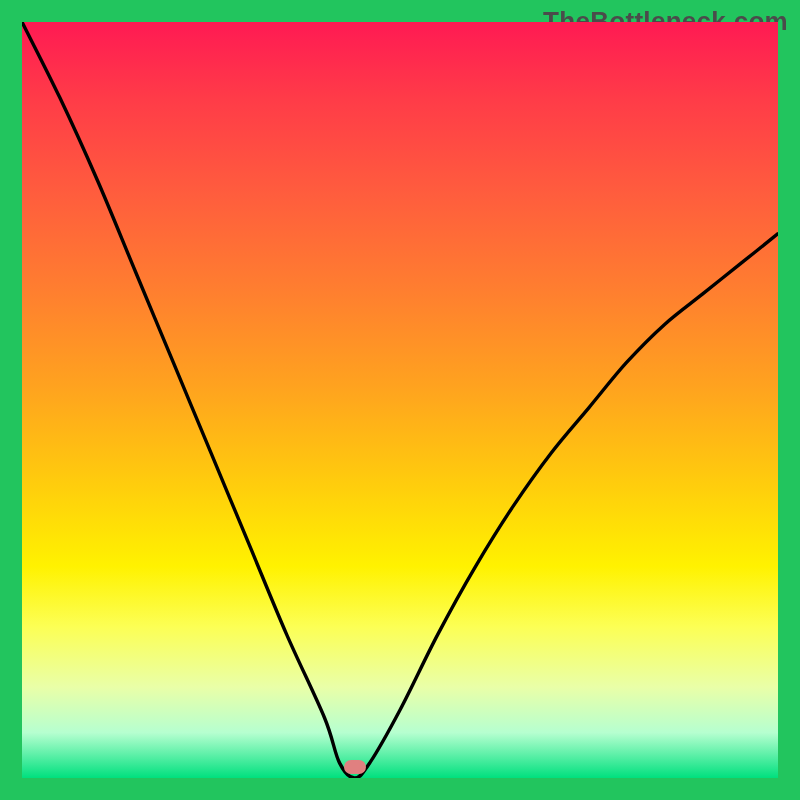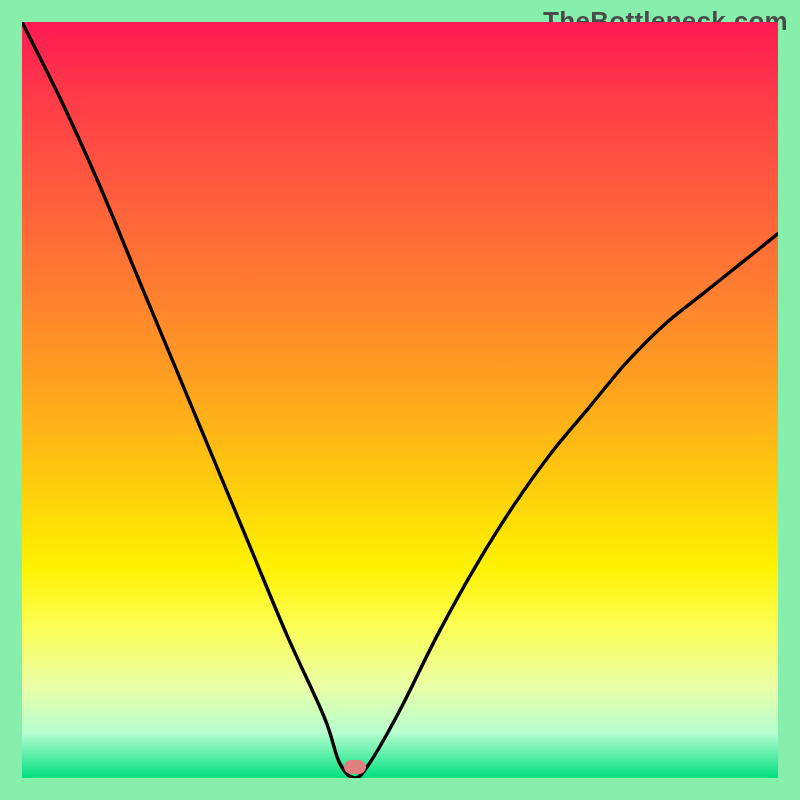--- a/index.html
+++ b/index.html
@@ -1,16 +1,16 @@
 <!DOCTYPE html>
 <html><head>
 <meta charset="utf-8">
 <style>
 html,body{margin:0;padding:0;width:800px;height:800px;overflow:hidden;font-family:Arial,Helvetica,sans-serif}
-.frame{position:relative;width:800px;height:800px;background:#86efac}
+.frame{position:relative;width:800px;height:800px;background:#22c55e}
 .watermark{position:absolute;top:6px;right:12px;color:#4b4b4b;font-size:26px;font-weight:600;letter-spacing:.3px}
 .plot{position:absolute;left:22px;top:22px;width:756px;height:756px}
 .gradient{position:absolute;inset:0;background:linear-gradient(to bottom,
   #ff1a53 0%,
   #ff3b48 10%,
   #ff5b3e 22%,
   #ff7d30 35%,
   #ffa21f 48%,
   #ffc90e 60%,
   #fff200 72%,

